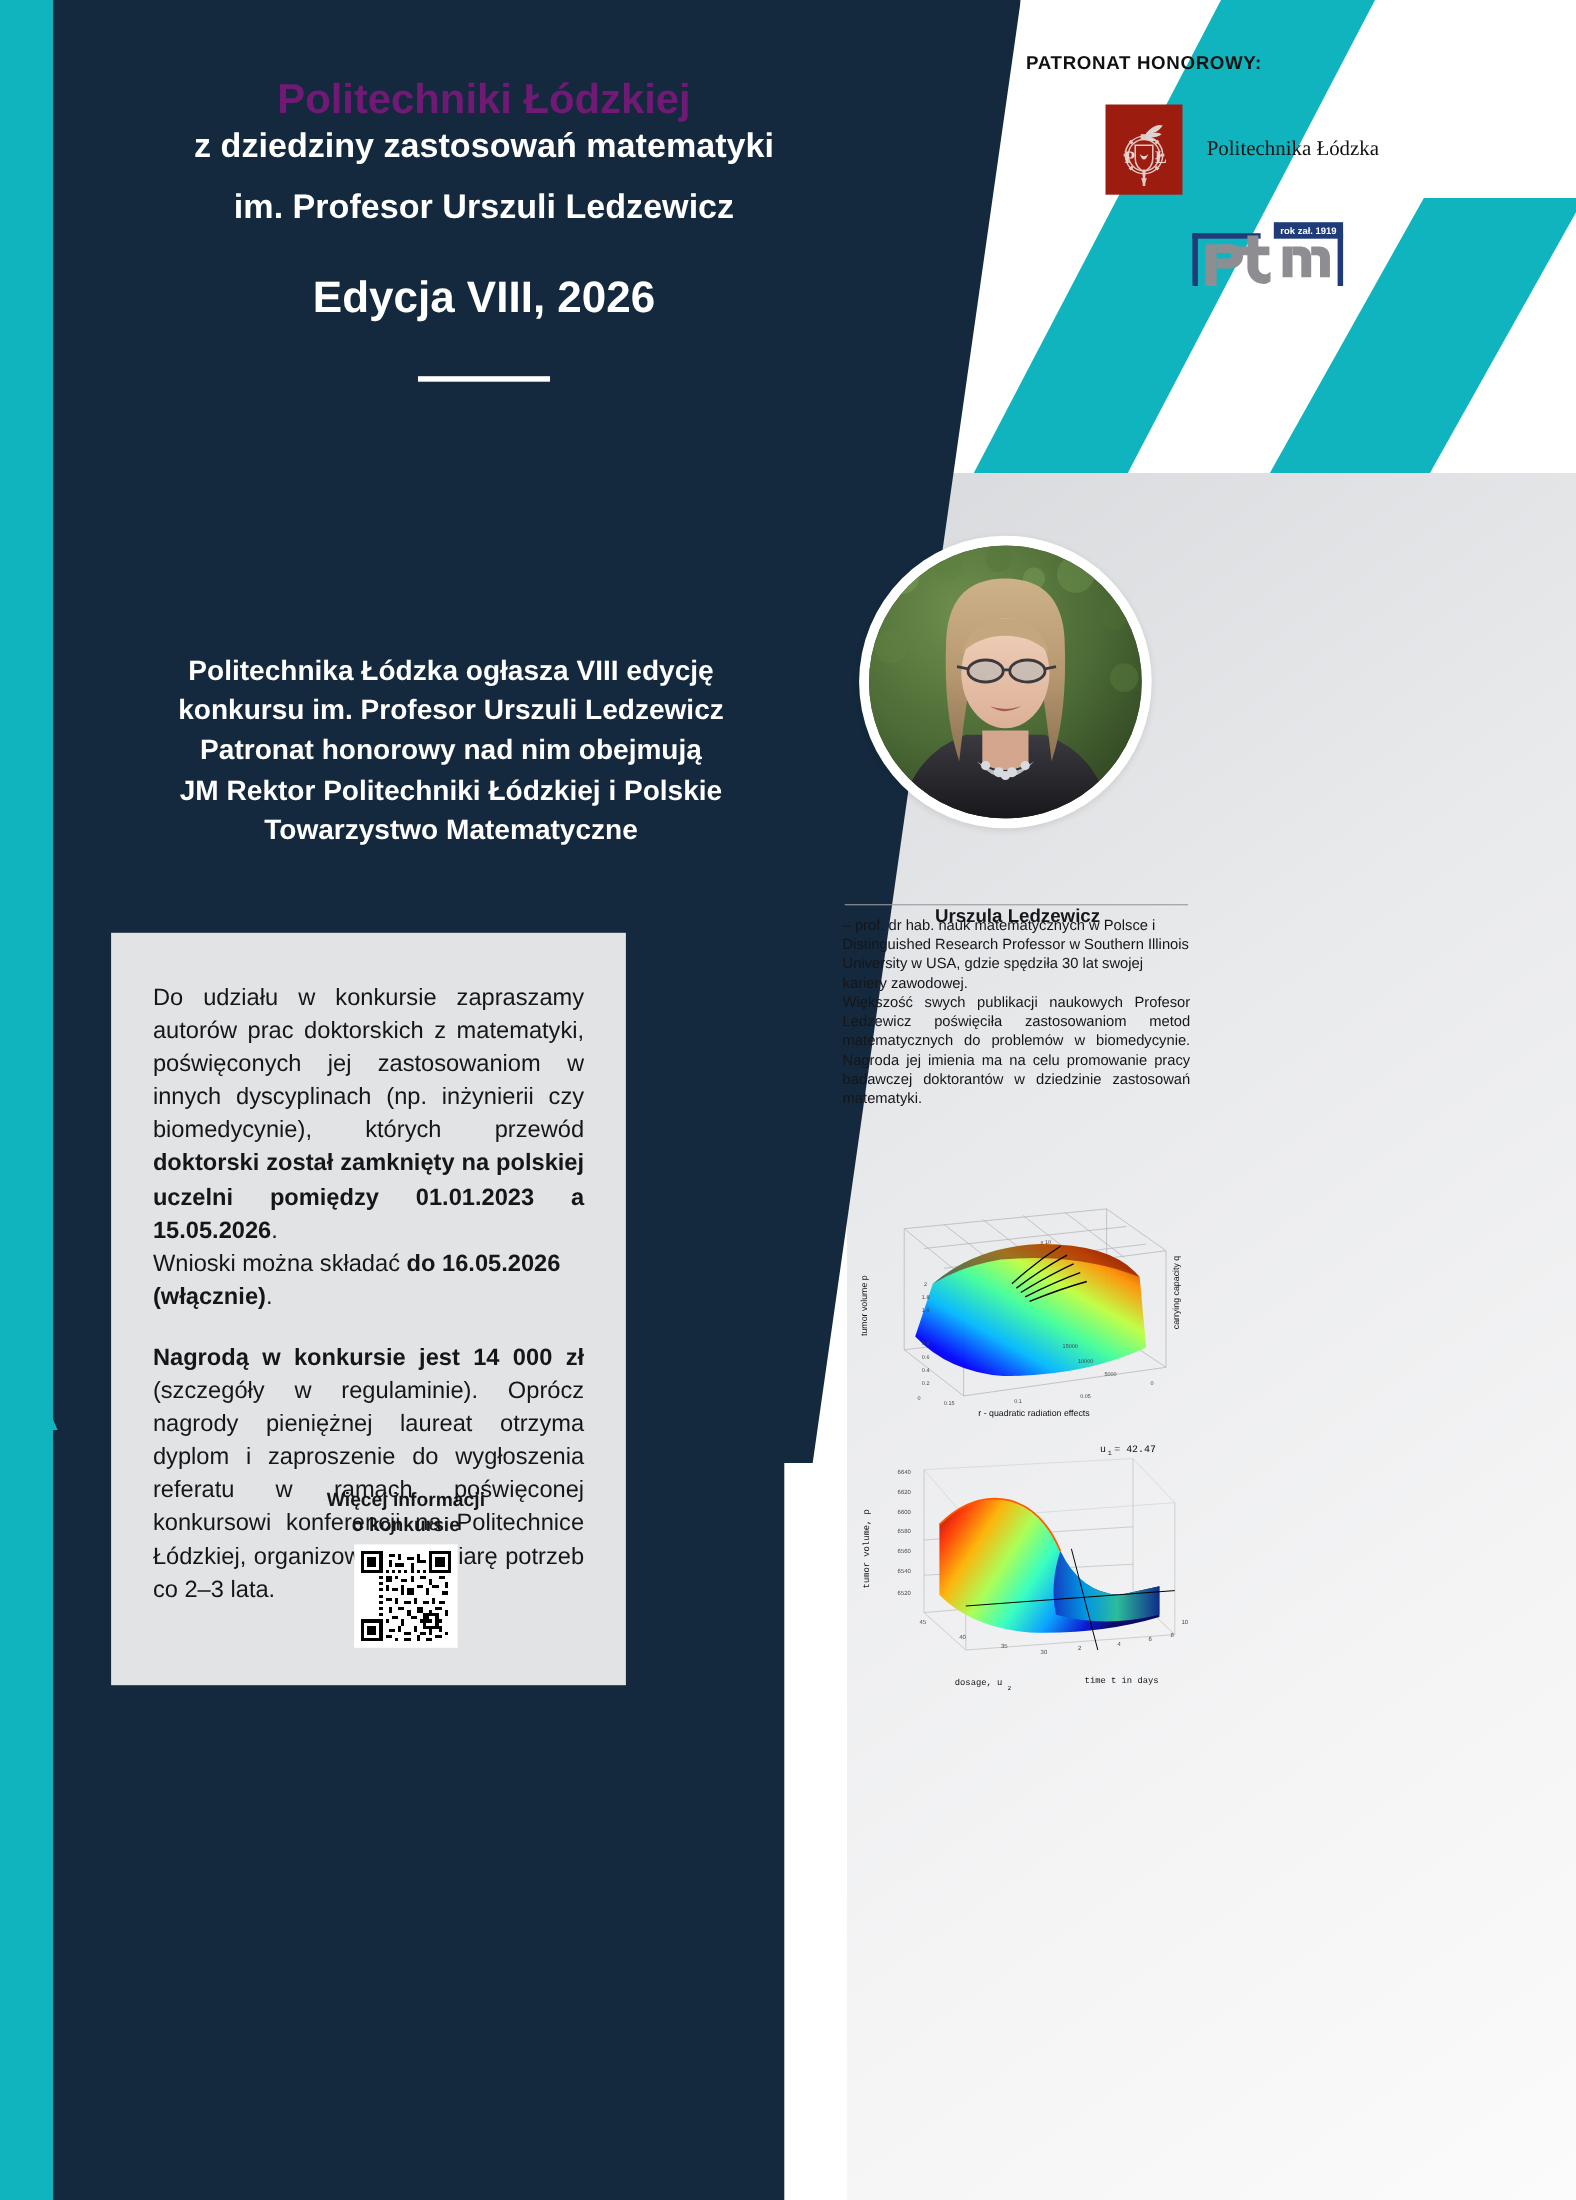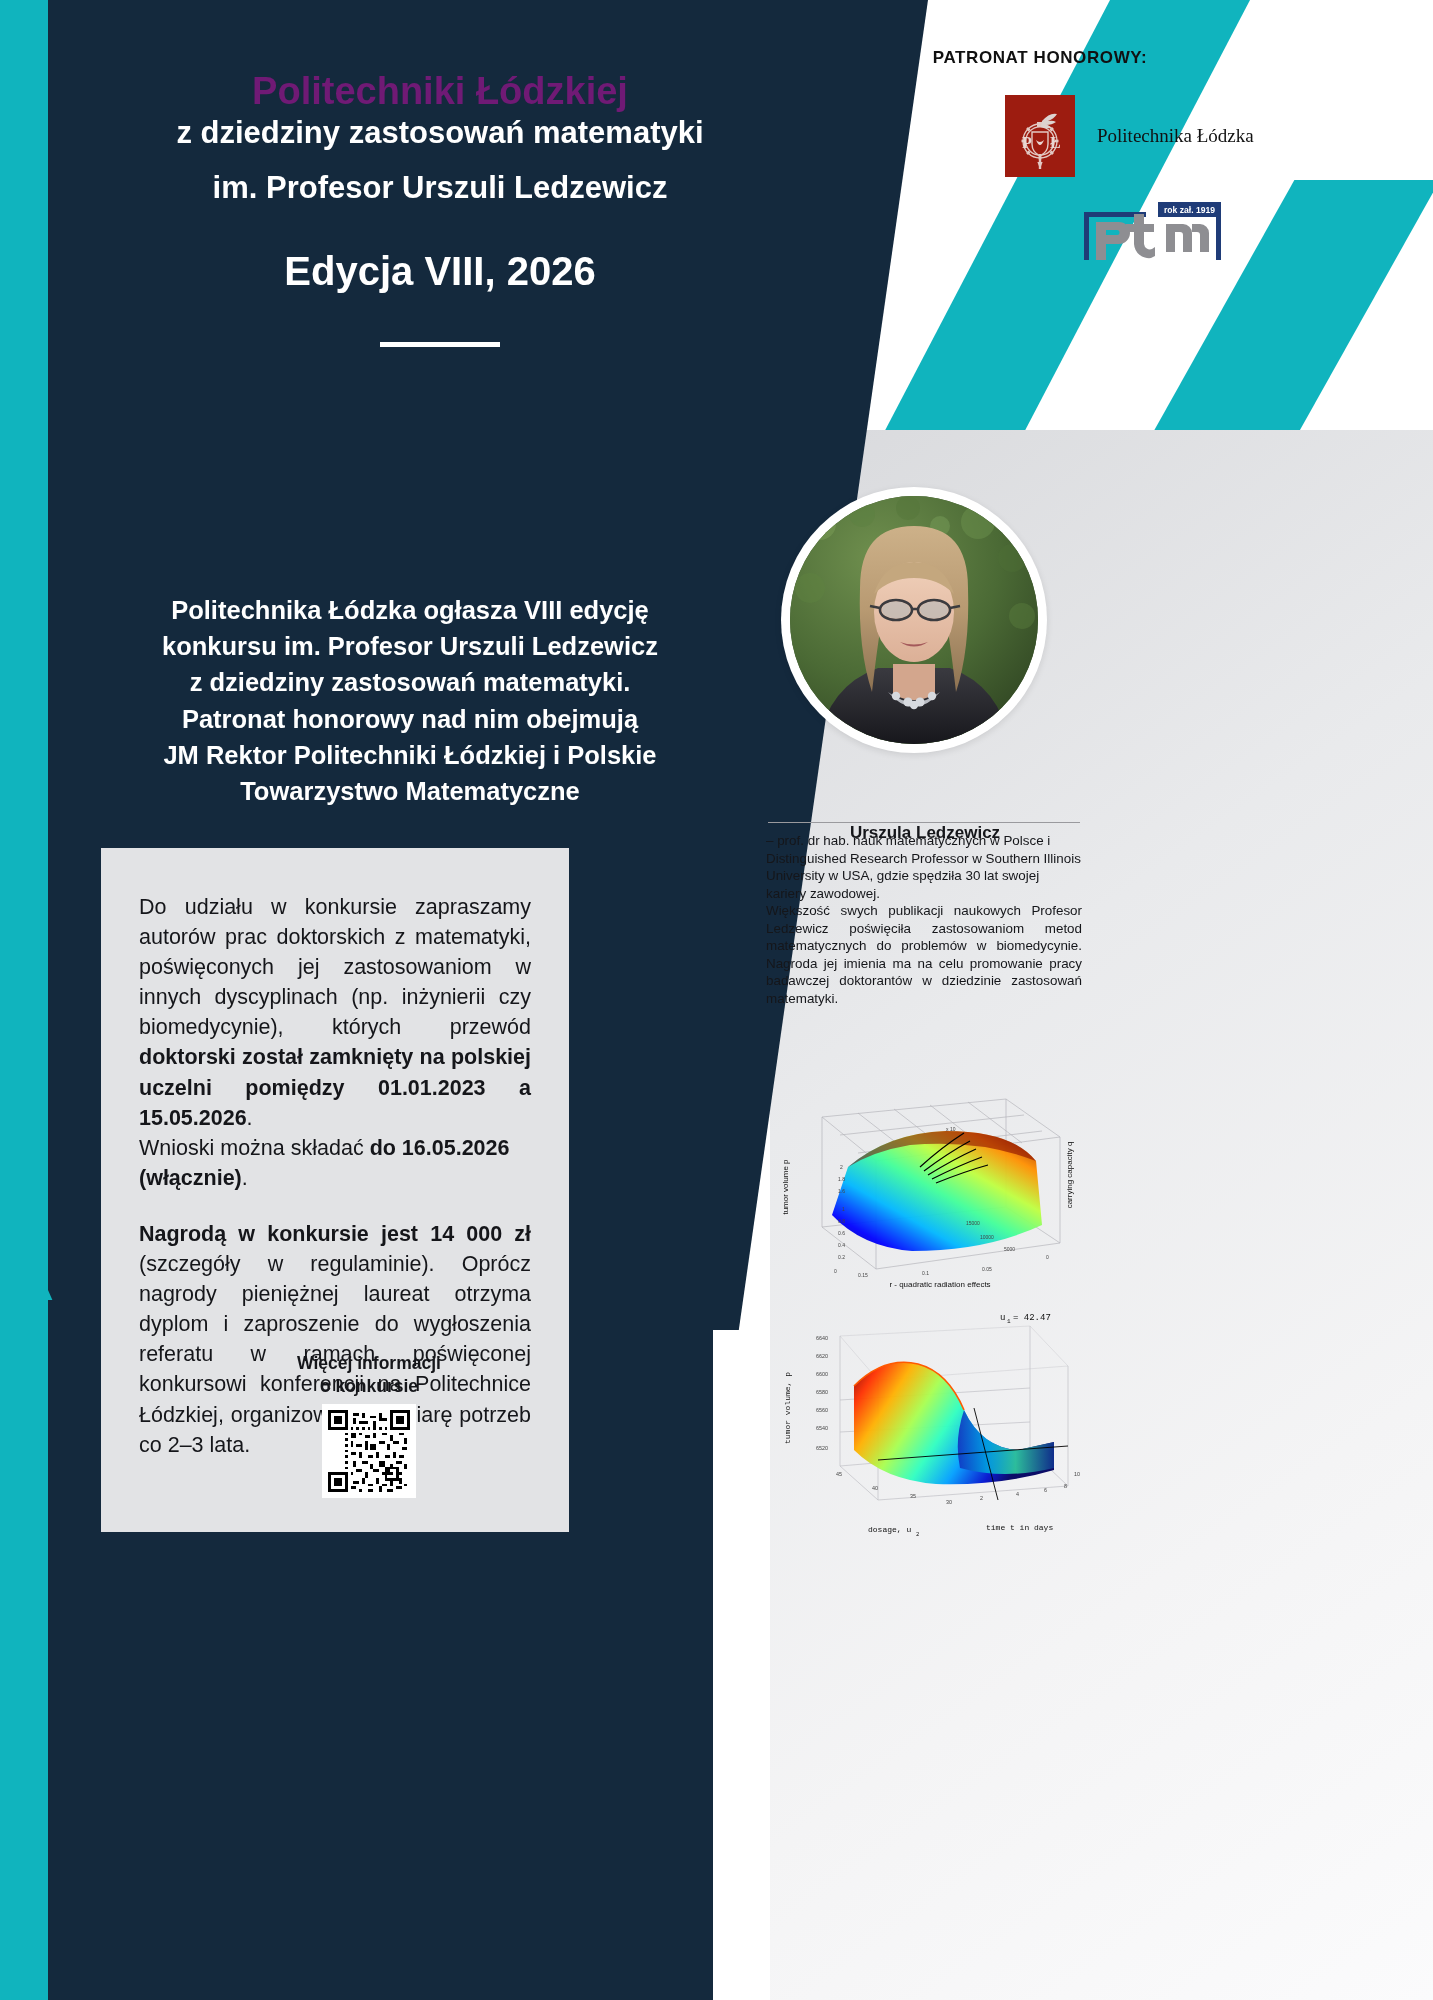--- a/index.html
+++ b/index.html
@@ -221,21 +221,20 @@
     <div class="t-l3">Politechniki Łódzkiej</div>
     <div class="t-sub" style="margin-top:0">z dziedziny zastosowań matematyki</div>
     <div class="t-sub">im. Profesor Urszuli Ledzewicz</div>
     <div class="t-edycja">Edycja VIII, 2026</div>
     <div class="t-rule"></div>
   </div>
 
   <div class="intro">
     <div>Politechnika Łódzka ogłasza VIII edycję</div>
     <div>konkursu im. Profesor Urszuli Ledzewicz</div>
-    <div>z dziedziny zastosowań matematyki.</div>
     <div>Patronat honorowy nad nim obejmują</div>
     <div>JM Rektor Politechniki Łódzkiej i Polskie</div>
     <div>Towarzystwo Matematyczne</div>
   </div>
 
   <div class="card">
     <p class="just">
       <span>Do udziału w konkursie zapraszamy autorów prac doktorskich z matematyki, poświęconych jej zastosowaniom w innych dyscyplinach (np. inżynierii czy biomedycynie), których przewód </span><b>doktorski został zamknięty na polskiej uczelni pomiędzy 01.01.2023 a 15.05.2026</b><span>.</span>
     </p>
     <p>

